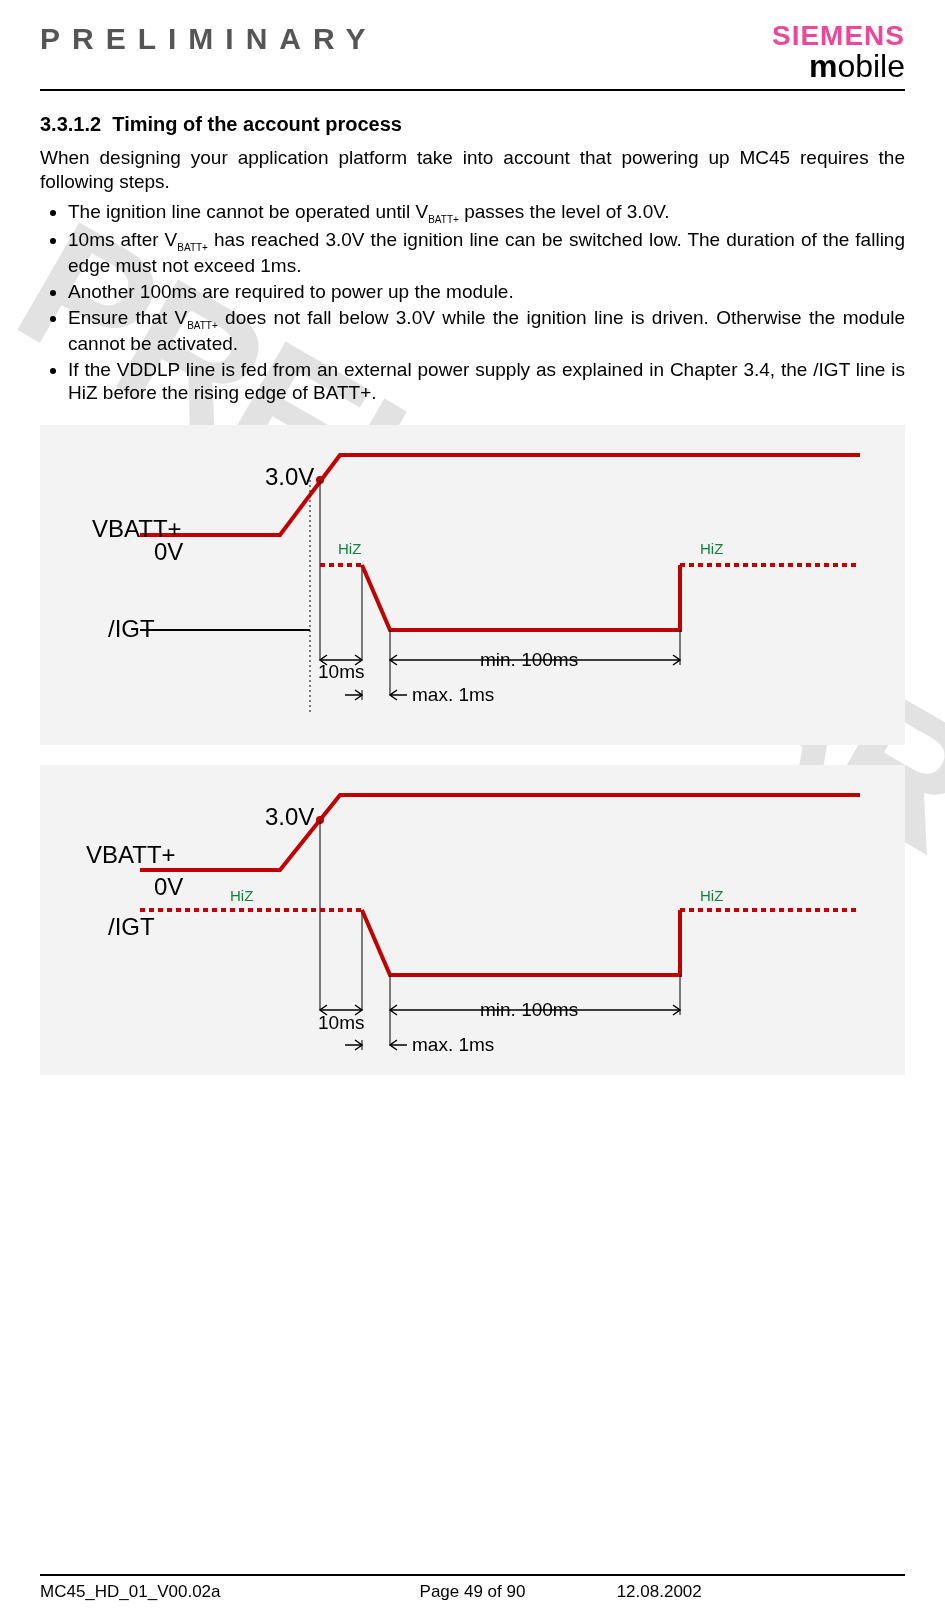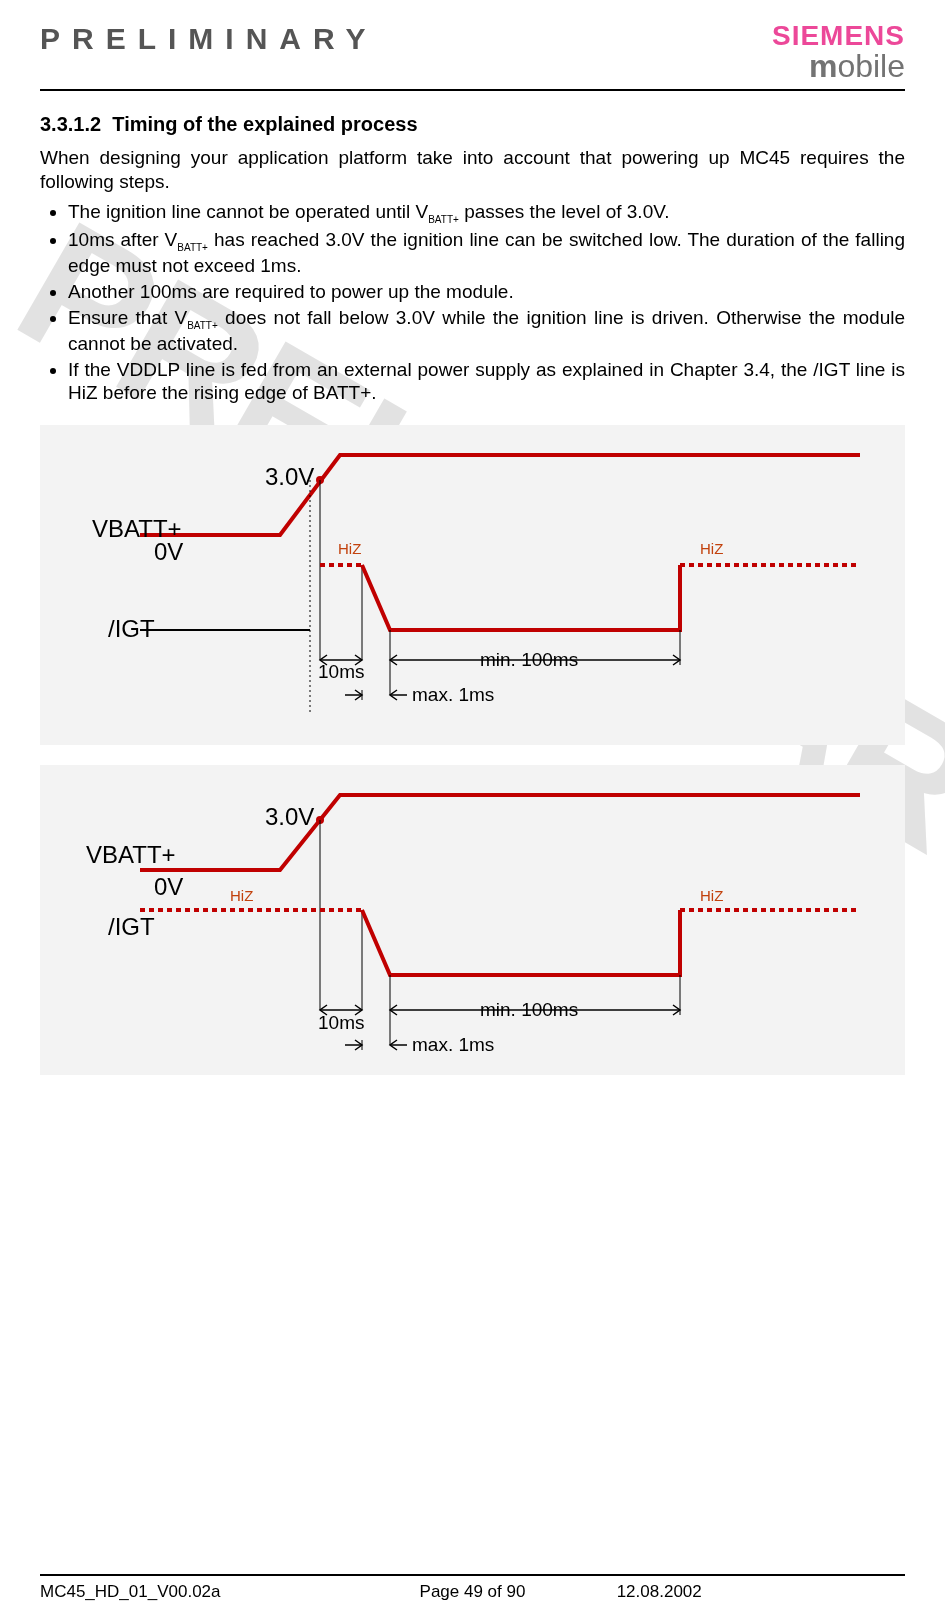--- a/index.html
+++ b/index.html
@@ -47,21 +47,21 @@
   .logo-block { text-align: right; }
   .siemens {
     font-size: 28px;
     font-weight: bold;
     color: #ec4899;
     letter-spacing: 1px;
   }
   .mobile {
     font-size: 32px;
     font-weight: normal;
-    color: #737373;
+    color: #000000;
     margin-top: -4px;
   }
   .mobile .m { font-weight: bold; }
   hr.top-rule { border: none; border-top: 2px solid #000; margin-top: 4px; }
   .section-num {
     font-size: 20px;
     font-weight: bold;
     margin-top: 22px;
     margin-bottom: 10px;
   }
@@ -81,21 +81,21 @@
     font-size: 17px;
     margin-top: 6px;
   }
   .fig-label {
     position: absolute;
     font-size: 24px;
   }
   .fig-small {
     position: absolute;
     font-size: 15px;
-    color: #c2410c;
+    color: #15803d;
   }
   .fig-mid {
     position: absolute;
     font-size: 19px;
   }
   hr.bottom-rule { border: none; border-top: 2px solid #000; margin-top: 4px; }
   .footer-row {
     display: flex;
     justify-content: space-between;
     font-size: 17px;
@@ -121,21 +121,21 @@
         <div class="preliminary">PRELIMINARY</div>
       </div>
       <div class="logo-block">
         <div class="siemens">SIEMENS</div>
         <div class="mobile"><span class="m">m</span><span>obile</span></div>
       </div>
     </div>
     <hr class="top-rule">
 
     <div class="section-num">
-      <span>3.3.1.2</span>&nbsp;&nbsp;<span>Timing of the explained process</span>
+      <span>3.3.1.2</span>&nbsp;&nbsp;<span>Timing of the account process</span>
     </div>
 
     <div class="body-text">When designing your application platform take into account that powering up MC45 requires the following steps.</div>
 
     <ul class="bullets">
       <li>The ignition line cannot be operated until V<span class="sub">BATT+</span> passes the level of 3.0V.</li>
       <li>10ms after V<span class="sub">BATT+</span> has reached 3.0V the ignition line can be switched low. The duration of the falling edge must not exceed 1ms.</li>
       <li>Another 100ms are required to power up the module.</li>
       <li>Ensure that V<span class="sub">BATT+</span> does not fall below 3.0V while the ignition line is driven. Otherwise the module cannot be activated.</li>
       <li>If the VDDLP line is fed from an external power supply as explained in Chapter 3.4, the /IGT line is HiZ before the rising edge of BATT+.</li>

